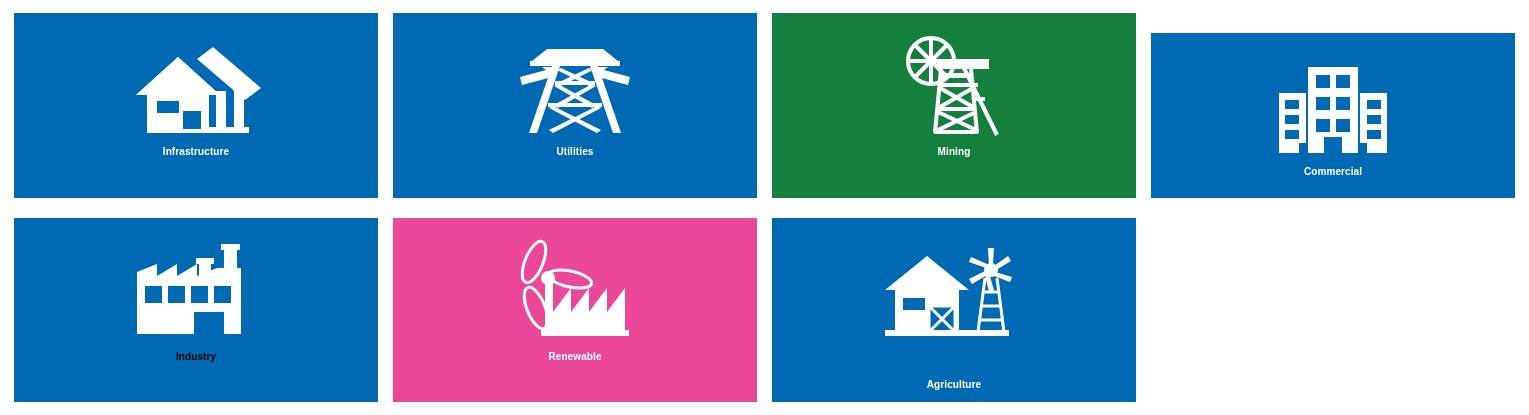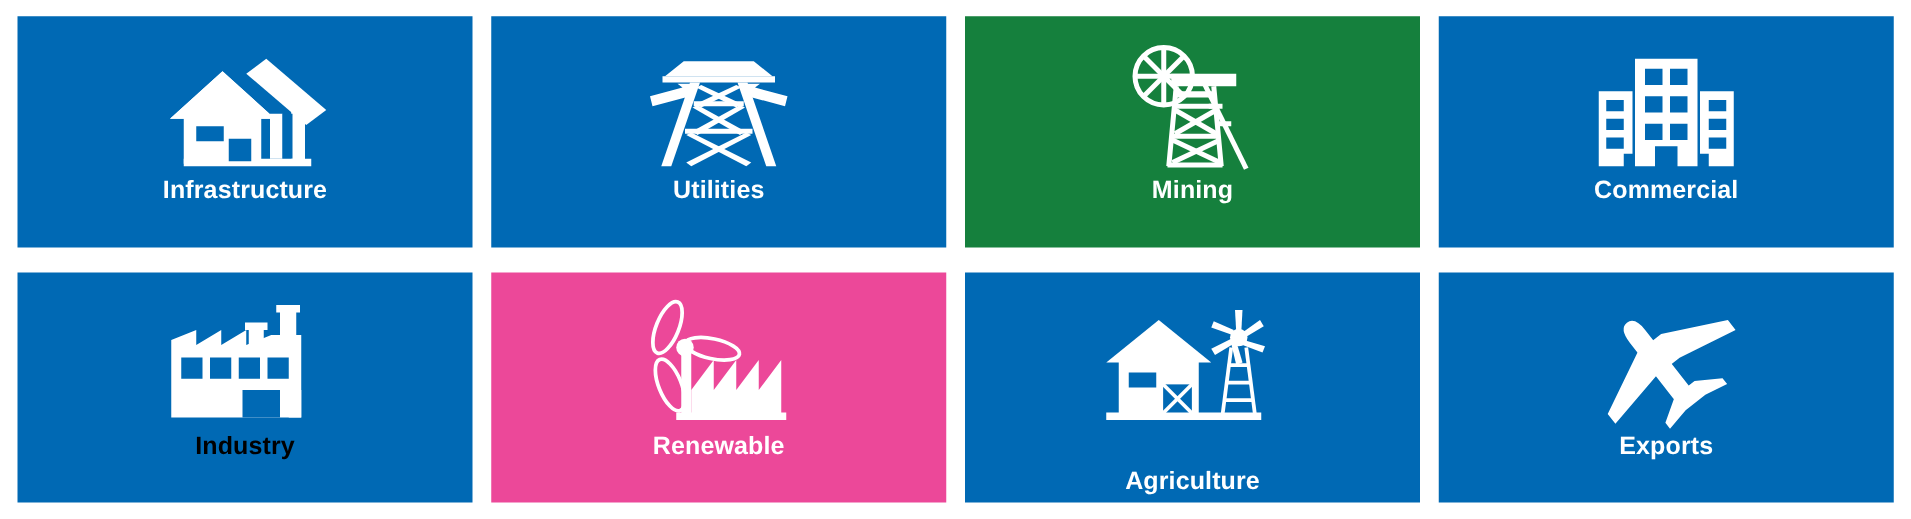--- a/index.html
+++ b/index.html
@@ -48,21 +48,21 @@
   }
   .tile-icon svg {
     display: block;
     overflow: visible;
   }
   .tile-label {
     margin-top: 6px;
     color: #ffffff;
     font-family: "Liberation Sans", sans-serif;
     font-weight: bold;
-    font-size: 20px;
+    font-size: 10px;
     line-height: 18px;
     letter-spacing: 0.1px;
     text-align: center;
     white-space: nowrap;
   }
   
   .tile.row2 .tile-icon {
     margin-top: 24px;
     height: 100px;
   }
@@ -152,21 +152,21 @@
           <line x1="88" y1="52" x2="99" y2="52"></line>
         </g>
 
         <rect x="58" y="26" width="52" height="10" fill="#ffffff"></rect>
         <rect x="60" y="40" width="32" height="5" fill="#ffffff"></rect>
       </svg>
     </span>
     <span class="tile-label" style="color: rgb(255, 255, 255);">Mining</span>
   </div>
 
-  <div class="tile" style="background: rgb(0, 105, 180);">
+  <div class="tile" style="background: rgb(0, 105, 180); margin-top: 20px;">
     <span class="tile-icon">
       <svg width="150" height="104" viewBox="0 0 150 104" fill="#ffffff" aria-hidden="true">
 
         <rect x="21" y="40" width="27" height="60"></rect>
         <rect x="27" y="47" width="14" height="9" fill="#0069b4"></rect>
         <rect x="27" y="62" width="14" height="9" fill="#0069b4"></rect>
         <rect x="27" y="77" width="14" height="9" fill="#0069b4"></rect>
         <rect x="41" y="90" width="9" height="12" fill="#0069b4"></rect>
 
         <rect x="102" y="40" width="27" height="60"></rect>
@@ -267,29 +267,14 @@
           <line x1="102" y1="64" x2="122" y2="64"></line>
           <line x1="100" y1="78" x2="124" y2="78"></line>
         </g>
 
         <rect x="6" y="88" width="124" height="6"></rect>
       </svg>
     </span>
     <span class="tile-label" style="color: rgb(255, 255, 255);">Agriculture</span>
   </div>
 
-  <div class="tile row2" style="background: rgb(0, 105, 180);">
-    <span class="tile-icon">
-      <svg width="150" height="100" viewBox="0 0 150 100" fill="#ffffff" aria-hidden="true">
-        <g transform="rotate(-38 75 50)">
-
-          <path d="M71 4 q8 0 8 14 l0 56 q0 8 -8 8 q-8 0 -8 -8 l0 -56 q0 -14 8 -14 Z"></path>
-
-          <path d="M63 28 L14 52 L14 62 L63 52 L87 52 L136 62 L136 52 L87 28 Z"></path>
-
-          <path d="M65 74 L46 86 L46 92 L65 88 L85 88 L104 92 L104 86 L85 74 Z"></path>
-        </g>
-      </svg>
-    </span>
-    <span class="tile-label" style="color: rgb(255, 255, 255);">Exports</span>
-  </div>
 
 </div>
 
 </body></html>

